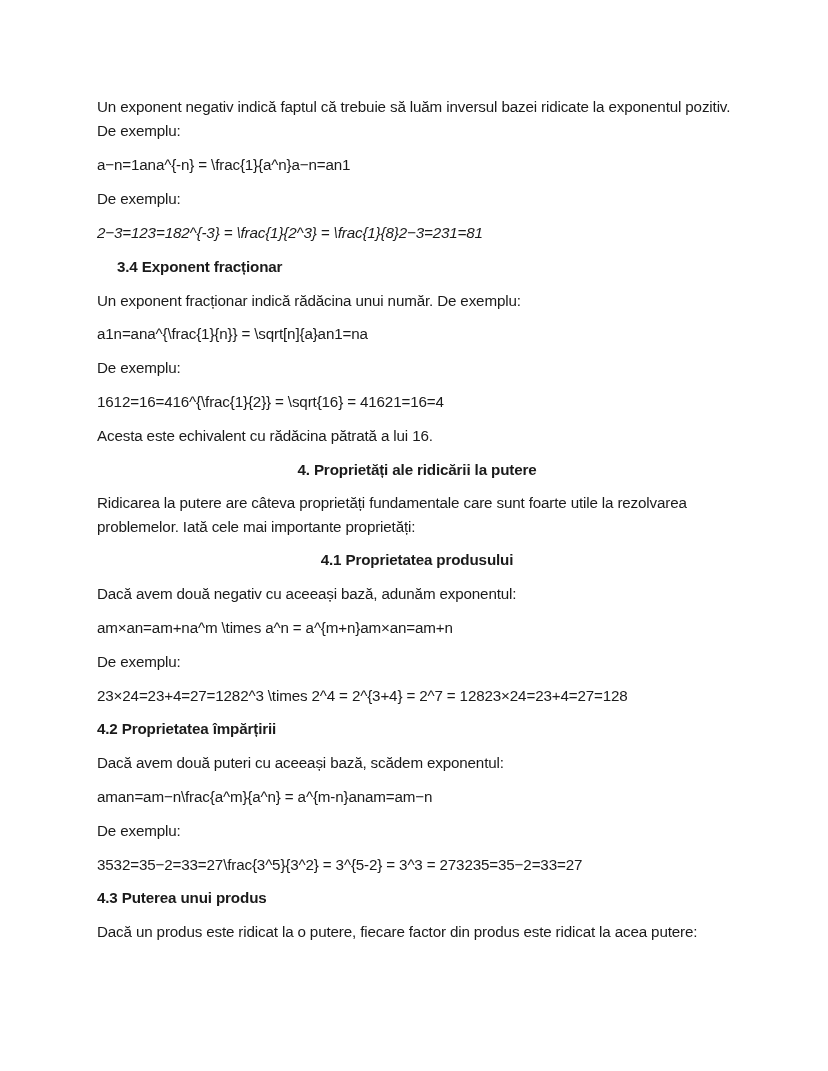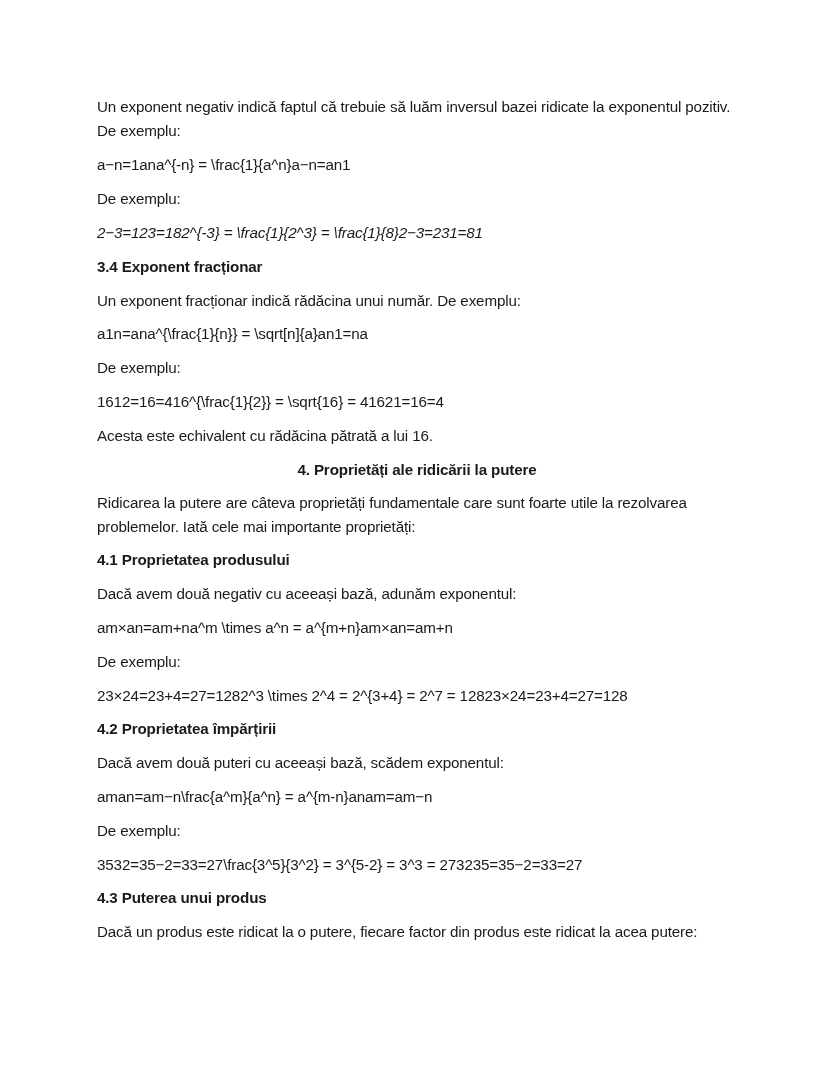--- a/index.html
+++ b/index.html
@@ -45,37 +45,37 @@
 <div class="page">
 
   <div class="line wrap" style="top:95px;">Un exponent negativ indică faptul că trebuie să luăm inversul bazei ridicate la exponentul pozitiv. De exemplu:</div>
 
   <div class="line" style="top:153px;">a−n=1ana^{-n} = \frac{1}{a^n}a−n=an1</div>
 
   <div class="line" style="top:187px;">De exemplu:</div>
 
   <div class="line" style="top:221px;font-style:italic;">2−3=123=182^{-3} = \frac{1}{2^3} = \frac{1}{8}2−3=231=81</div>
 
-  <div class="line heading" style="top:255px;">3.4 Exponent fracționar</div>
+  <div class="line heading" style="top:255px;margin-left:20px;">3.4 Exponent fracționar</div>
 
   <div class="line" style="top:289px;">Un exponent fracționar indică rădăcina unui număr. De exemplu:</div>
 
   <div class="line" style="top:322px;">a1n=ana^{\frac{1}{n}} = \sqrt[n]{a}an1=na</div>
 
   <div class="line" style="top:356px;">De exemplu:</div>
 
   <div class="line" style="top:390px;">1612=16=416^{\frac{1}{2}} = \sqrt{16} = 41621=16=4</div>
 
   <div class="line" style="top:424px;">Acesta este echivalent cu rădăcina pătrată a lui 16.</div>
 
   <div class="line heading" style="top:458px;text-align:center;">4. Proprietăți ale ridicării la putere</div>
 
   <div class="line wrap" style="top:491px;">Ridicarea la putere are câteva proprietăți fundamentale care sunt foarte utile la rezolvarea problemelor. Iată cele mai importante proprietăți:</div>
 
-  <div class="line heading" style="top:548px;">4.1 Proprietatea produsului</div>
+  <div class="line heading" style="top:548px;text-align:center;">4.1 Proprietatea produsului</div>
 
   <div class="line" style="top:582px;">Dacă avem două negativ cu aceeași bază, adunăm exponentul:</div>
 
   <div class="line" style="top:616px;">am×an=am+na^m \times a^n = a^{m+n}am×an=am+n</div>
 
   <div class="line" style="top:650px;">De exemplu:</div>
 
   <div class="line" style="top:684px;">23×24=23+4=27=1282^3 \times 2^4 = 2^{3+4} = 2^7 = 12823×24=23+4=27=128</div>
 
   <div class="line heading" style="top:717px;">4.2 Proprietatea împărțirii</div>

